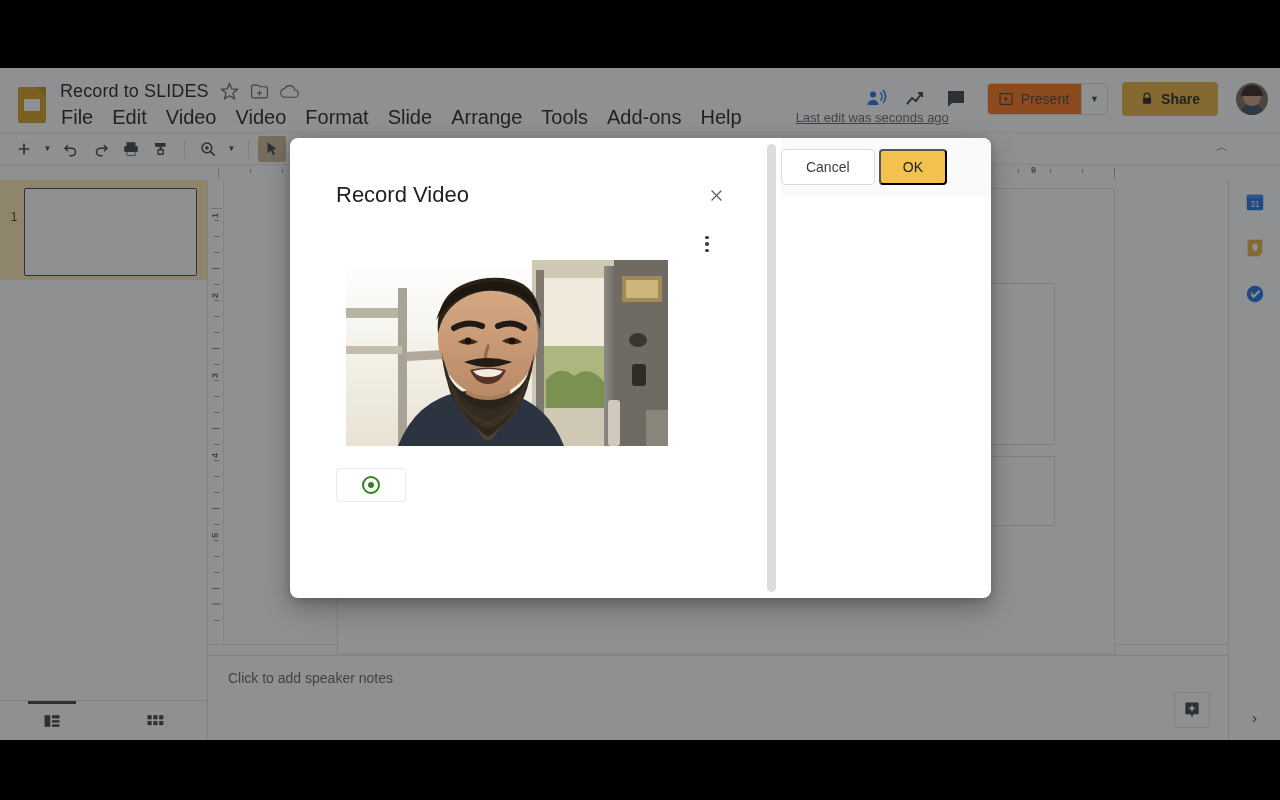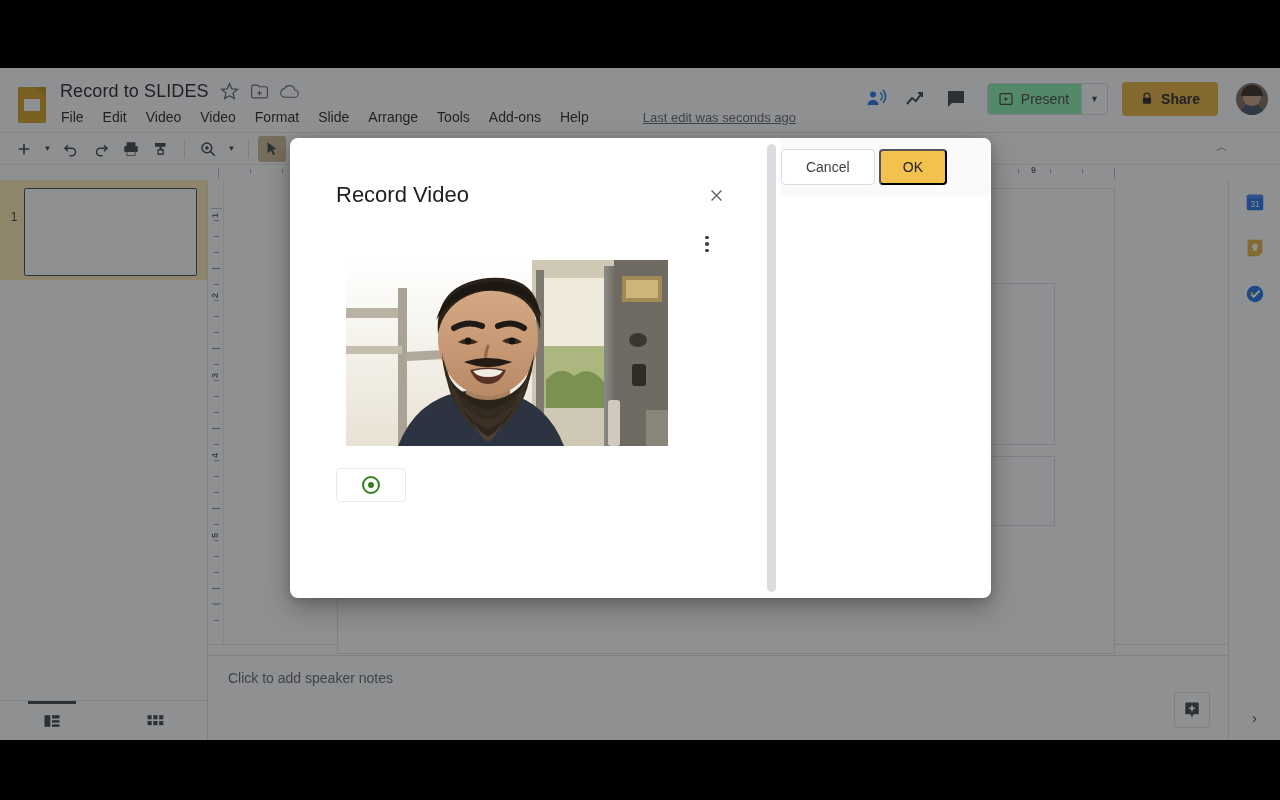--- a/index.html
+++ b/index.html
@@ -65,21 +65,21 @@
     font-size: 18px; color: #202124; letter-spacing: .1px;
     white-space: nowrap;
   }
   .t-icon { width: 19px; height: 19px; color: #5f6368; flex: 0 0 auto; }
   .t-icon svg { display: block; width: 19px; height: 19px; fill: #5f6368; }
   .menu-row {
     display: flex; align-items: center; gap: 17px;
     height: 22px; margin-top: 2px;
   }
   .menu-item {
-    font-size: 14px; color: #222; white-space: nowrap;
+    font-size: 20px; color: #222; white-space: nowrap;
     padding: 1px 1px; cursor: default;
   }
   .last-edit {
     font-size: 13px; color: #5f6368;
     text-decoration: underline;
     margin-left: 36px; white-space: nowrap;
   }
   .header-right {
     position: absolute; right: 12px; top: 14px;
     display: flex; align-items: center; gap: 14px;
@@ -87,21 +87,21 @@
   .hdr-icon { width: 26px; height: 26px; display: flex; align-items: center; justify-content: center; }
   .hdr-icon svg { display: block; }
   .present-group {
     display: flex; align-items: stretch;
     border: 1px solid #dadce0; border-radius: 4px;
     height: 32px; margin-left: 4px; overflow: hidden;
   }
   .present-btn {
     display: flex; align-items: center; gap: 7px;
     padding: 0 12px 0 10px; font-size: 14px; color: #3c4043;
-    background: #86efac;
+    background: #f97316;
   }
   .present-caret {
     width: 26px; display: flex; align-items: center; justify-content: center;
     border-left: 1px solid #dadce0; background: #fff;
     font-size: 9px; color: #3c4043;
   }
   .share-btn {
     display: flex; align-items: center; gap: 7px;
     background: #E8B13C; color: #202124;
     border-radius: 4px; height: 34px; padding: 0 18px;

